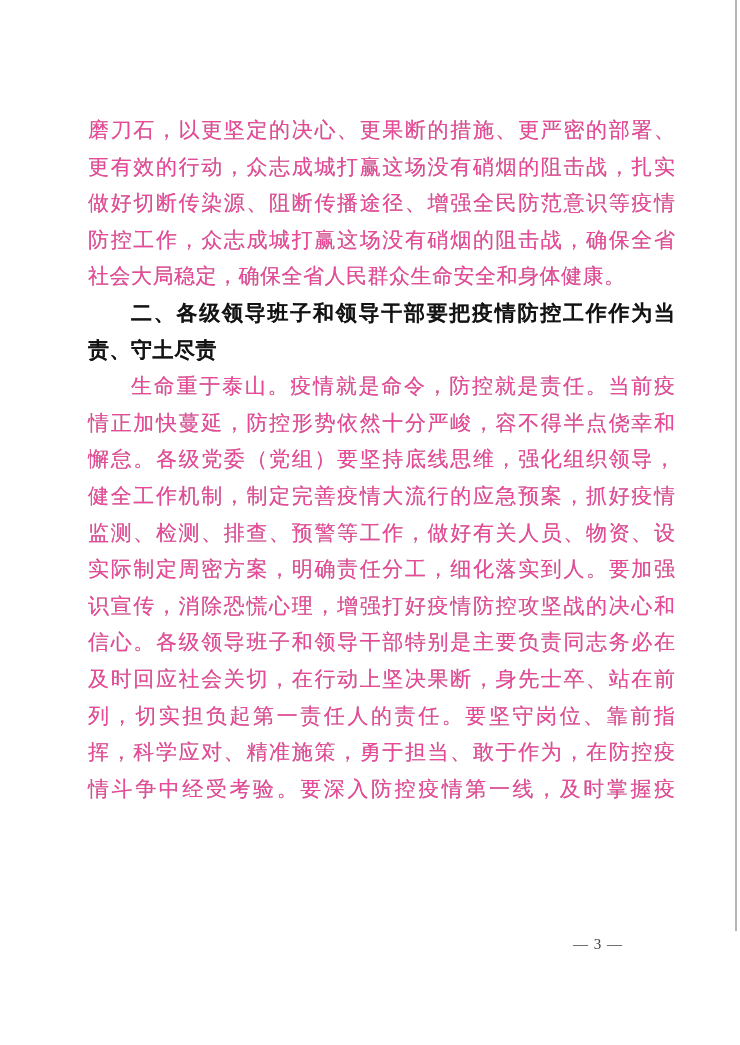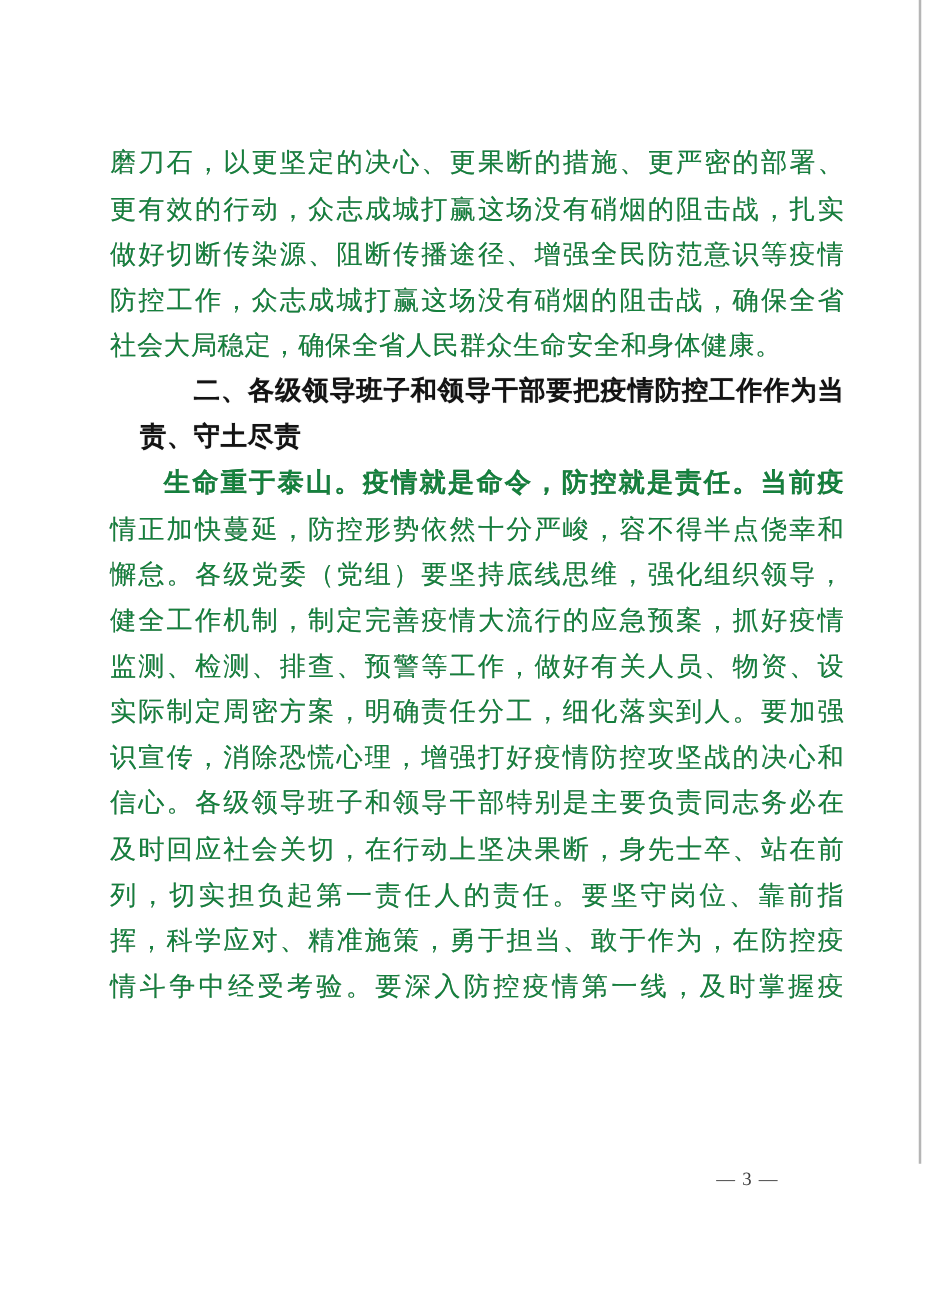--- a/index.html
+++ b/index.html
@@ -20,41 +20,39 @@
     left: 88px;
     top: 112px;
     width: 587px;
   }
   .line {
     margin: 0;
     padding: 0;
     font-size: 21px;
     line-height: 36.6px;
     height: 36.6px;
-    color: #15803d;
+    color: #ec4899;
     white-space: nowrap;
     letter-spacing: 0.5px;
     text-shadow: 0 0 0.5px rgba(40,40,40,0.45);
   }
   .line.j {
     white-space: normal;
     text-align: justify;
     text-align-last: justify;
     letter-spacing: 0;
   }
   .line.indent {
     text-indent: 2.05em;
-    font-weight: bold;
   }
   .line.hline {
     font-family: "Liberation Sans", "DejaVu Sans", sans-serif;
     font-weight: 700;
     color: #131313;
     text-shadow: 0 0 0.6px rgba(0,0,0,0.55);
-    margin-left: 24px;
   }
   .page-number {
     position: absolute;
     top: 932px;
     left: 556px;
     width: 84px;
     height: 24px;
     font-family: "Liberation Serif", "DejaVu Serif", serif;
     font-size: 15px;
     line-height: 24px;

